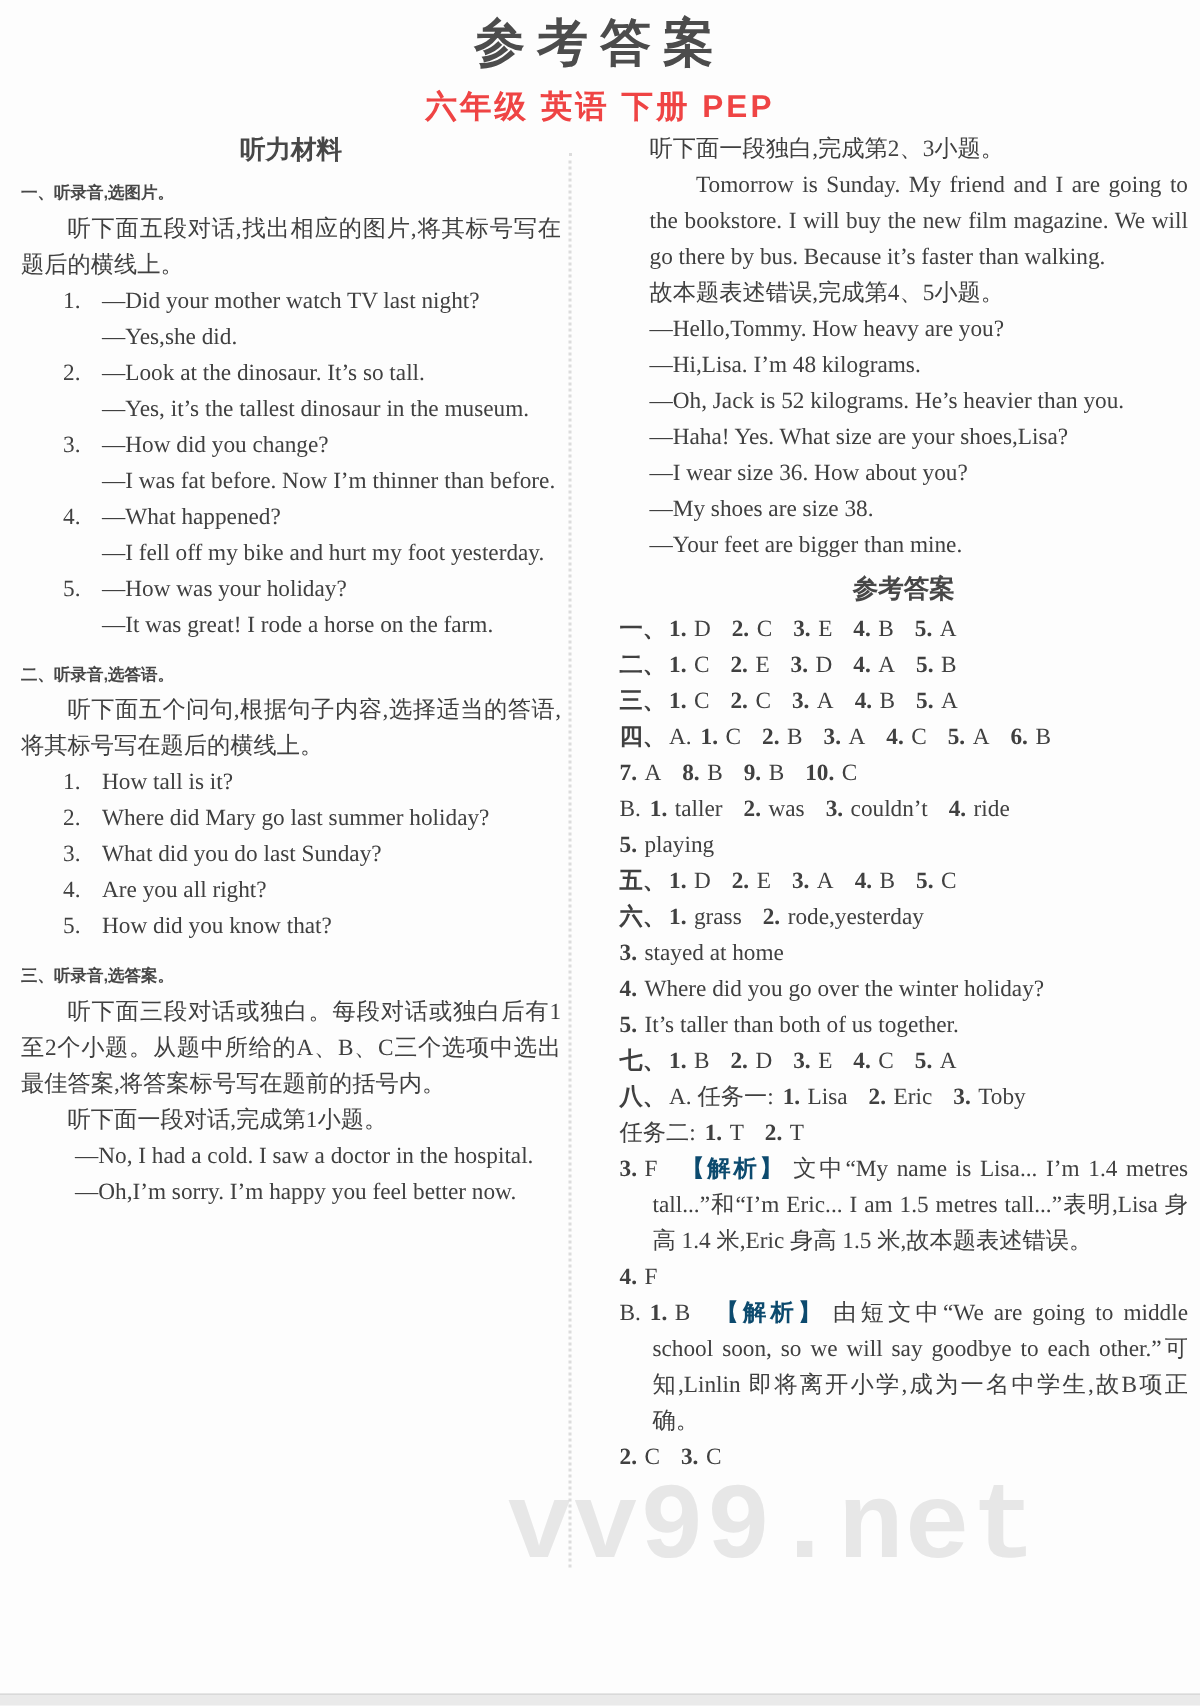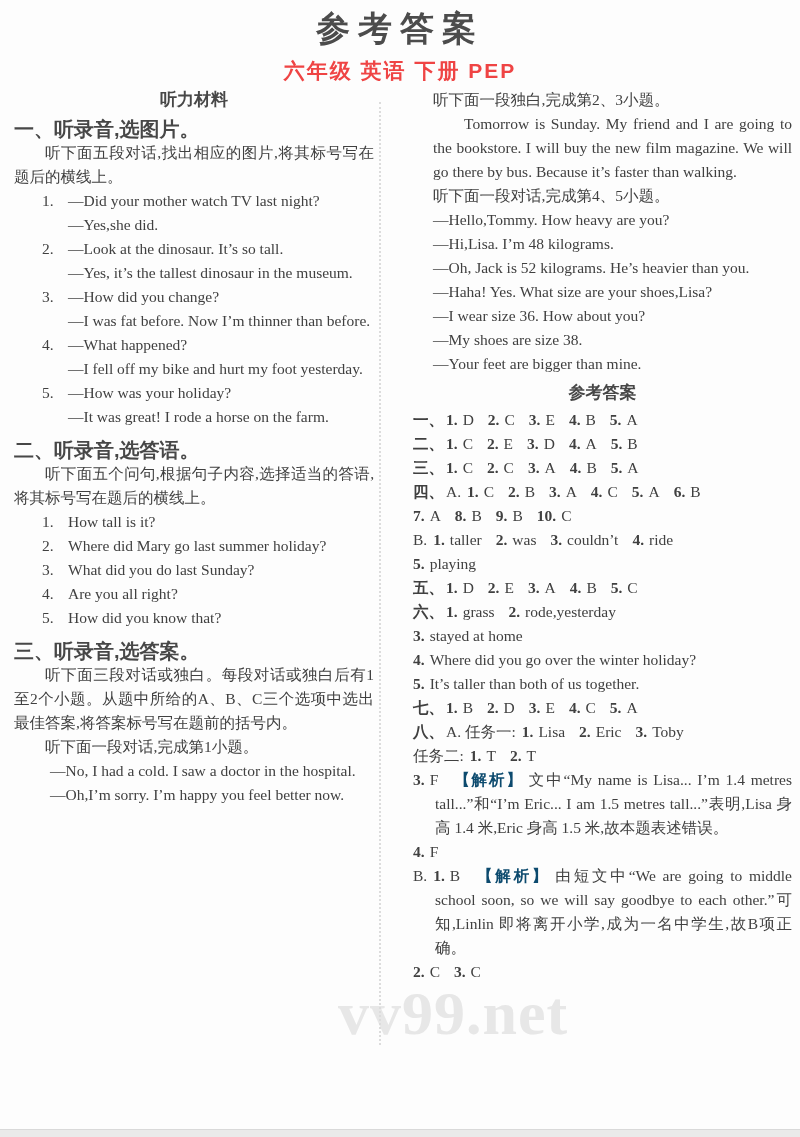--- a/index.html
+++ b/index.html
@@ -3,22 +3,22 @@
 <meta charset="utf-8">
 <style>
   html,body{margin:0;padding:0;}
   body{
     width:800px;height:1137px;position:relative;overflow:hidden;
     background:#fdfdfd;color:#404040;
     font-family:"Liberation Serif","DejaVu Serif",serif;
   }
   .watermark{
     position:absolute;left:338px;top:978px;z-index:0;
-    font-family:Liberation Serif, serif;font-weight:700;
-    font-size:62px;color:#e7e7e7;letter-spacing:1px;white-space:nowrap;
+    font-family:Liberation Mono, monospace;font-weight:700;
+    font-size:72px;color:#e7e7e7;letter-spacing:1px;white-space:nowrap;
     user-select:none;
   }
   .header{position:absolute;left:0;top:6px;width:800px;text-align:center;z-index:1;}
   .title{
     font-family:"Liberation Sans","DejaVu Sans",sans-serif;
     font-size:34px;font-weight:700;color:#4c4c4c;letter-spacing:8px;
   }
   .subtitle{
     font-family:"Liberation Sans","DejaVu Sans",sans-serif;
     font-size:21px;font-weight:700;color:#ef4444;margin-top:5px;letter-spacing:2px;
@@ -29,21 +29,21 @@
   }
   .col{position:absolute;top:88px;z-index:1;font-size:15.5px;line-height:24px;}
   .col-left{left:14px;width:360px;}
   .col-right{left:413px;width:379px;}
   .col-heading{
     font-family:"Liberation Sans","DejaVu Sans",sans-serif;
     font-weight:700;font-size:17px;text-align:center;color:#474747;margin-bottom:5px;
   }
   .sec-title{
     font-family:"Liberation Sans","DejaVu Sans",sans-serif;
-    font-weight:700;font-size:20px;color:#474747;margin-top:9px;
+    font-weight:700;font-size:11px;color:#474747;margin-top:9px;
   }
   .para-cn{text-indent:2em;text-align:justify;}
   .sub-cn{text-indent:2em;}
   .sub-cn-r{margin-left:20px;}
   .qa{display:flex;margin-left:28px;}
   .qn{flex:none;width:26px;}
   .qbody{flex:1;text-align:justify;}
   .dialog{margin-left:36px;}
   .dialog-r{margin-left:20px;}
   .dline{padding-left:22px;text-indent:-22px;text-align:justify;}
@@ -190,21 +190,21 @@
 
       <div class="dline">—No, I had a cold. I saw a doctor in the hospital.</div>
 
       <div class="dline">—Oh,I’m sorry. I’m happy you feel better now.</div>
     </div>
 </div>
 
 <div class="col col-right">
   <div class="sub-cn-r">听下面一段独白,完成第2、3小题。</div>
   <div class="para-en">Tomorrow is Sunday. My friend and I are going to the bookstore. I will buy the new film magazine. We will go there by bus. Because it’s faster than walking.</div>
-  <div class="sub-cn-r">听下面一段对话,完成第4、5小题。</div>
+  <div class="sub-cn-r">故本题表述错误,完成第4、5小题。</div>
   <div class="dialog-r">
 
       <div class="dline">—Hello,Tommy. How heavy are you?</div>
 
       <div class="dline">—Hi,Lisa. I’m 48 kilograms.</div>
 
       <div class="dline">—Oh, Jack is 52 kilograms. He’s heavier than you.</div>
 
       <div class="dline">—Haha! Yes. What size are your shoes,Lisa?</div>
 

